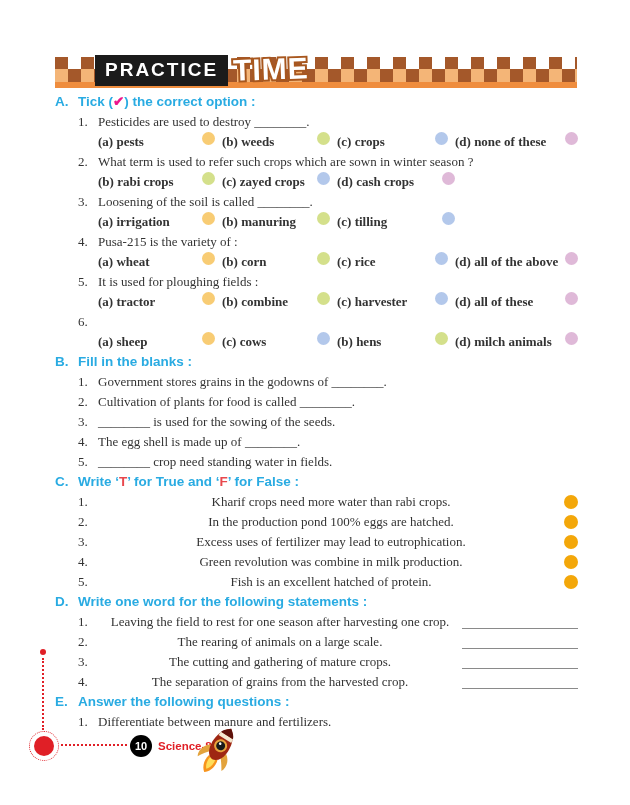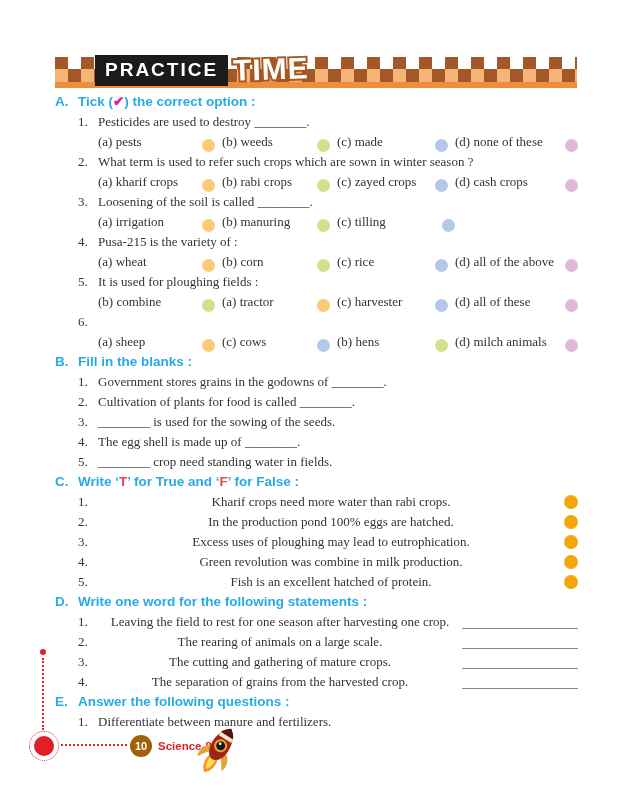--- a/index.html
+++ b/index.html
@@ -23,34 +23,34 @@
         padding:0 52px 0 55px;}
   .sec-head{display:flex;font-family:"Liberation Sans",sans-serif;font-weight:bold;
         font-size:13.5px;color:#29ABE2;line-height:20px;}
   .sec-letter{width:23px;flex:0 0 23px;}
   .q-row{display:flex;line-height:20px;font-size:13px;color:#333333;margin-left:23px;align-items:center;}
   .q-num{width:20px;flex:0 0 20px;}
   .q-text{white-space:nowrap;}
   .tf-row .q-text{flex:1;text-align:center;}
   .opt-grid{display:grid;grid-template-columns:124px 115px 118px 1fr;margin-left:43px;
         line-height:20px;font-size:13px;color:#333333;}
-  .opt{display:flex;justify-content:space-between;align-items:flex-end;padding-right:7px;}
+  .opt{display:flex;justify-content:space-between;align-items:flex-start;padding-right:7px;font-weight:bold;}
   .opt:last-child{padding-right:0;}
   .circle{width:13px;height:13px;border-radius:50%;display:inline-block;flex:0 0 13px;}
   .circle.gold{width:14px;height:14px;flex:0 0 14px;}
   .ans-line{width:116px;flex:0 0 116px;border-bottom:1px solid #8a8a8a;height:13px;}
 
   
   .dot-small{position:absolute;left:40px;top:649px;width:6px;height:6px;border-radius:50%;background:#E01F26;}
   .vline{position:absolute;left:42px;top:658px;height:72px;width:0;border-left:2px dotted #E01F26;}
   .big-dot-wrap{position:absolute;left:29px;top:731px;width:28px;height:28px;border:1px dotted #E01F26;
         border-radius:50%;display:flex;align-items:center;justify-content:center;}
   .big-dot{width:20px;height:20px;background:#E01F26;border-radius:50%;}
   .hline{position:absolute;left:61px;top:744px;width:66px;height:0;border-top:2px dotted #E01F26;}
-  .badge{position:absolute;left:130px;top:735px;width:22px;height:22px;border-radius:50%;background:#a16207;
+  .badge{position:absolute;left:130px;top:735px;width:22px;height:22px;border-radius:50%;background:#000000;
         color:#ffffff;font-family:"Liberation Sans",sans-serif;font-weight:bold;font-size:11px;
         display:flex;align-items:center;justify-content:center;}
   .book{position:absolute;left:158px;top:740px;color:#E01F26;font-family:"Liberation Sans",sans-serif;
         font-weight:bold;font-size:11.5px;}
   .rocket{position:absolute;left:195px;top:722px;}
 </style>
 </head>
 <body>
 
 <div class="page">
@@ -78,38 +78,34 @@
         <div class="opt-grid">
           <div class="opt">
             <span class="opt-label">(a) pests</span>
             <span class="circle" style="background: rgb(248, 204, 116);"></span>
           </div>
           <div class="opt">
             <span class="opt-label">(b) weeds</span>
             <span class="circle" style="background: rgb(212, 224, 139);"></span>
           </div>
           <div class="opt">
-            <span class="opt-label">(c) made</span>
+            <span class="opt-label">(c) crops</span>
             <span class="circle" style="background: rgb(179, 200, 235);"></span>
           </div>
           <div class="opt">
             <span class="opt-label">(d) none of these</span>
             <span class="circle" style="background: rgb(223, 185, 216);"></span>
           </div>
         </div>
         <div class="q-row">
           <span class="q-num">2.</span>
           <span class="q-text">What term is used to refer such crops which are sown in winter season ?</span>
         </div>
         <div class="opt-grid">
           <div class="opt">
-            <span class="opt-label">(a) kharif crops</span>
-            <span class="circle" style="background: rgb(248, 204, 116);"></span>
-          </div>
-          <div class="opt">
             <span class="opt-label">(b) rabi crops</span>
             <span class="circle" style="background: rgb(212, 224, 139);"></span>
           </div>
           <div class="opt">
             <span class="opt-label">(c) zayed crops</span>
             <span class="circle" style="background: rgb(179, 200, 235);"></span>
           </div>
           <div class="opt">
             <span class="opt-label">(d) cash crops</span>
             <span class="circle" style="background: rgb(223, 185, 216);"></span>
@@ -154,26 +150,26 @@
             <span class="opt-label">(d) all of the above</span>
             <span class="circle" style="background: rgb(223, 185, 216);"></span>
           </div>
         </div>
         <div class="q-row">
           <span class="q-num">5.</span>
           <span class="q-text">It is used for ploughing fields :</span>
         </div>
         <div class="opt-grid">
           <div class="opt">
+            <span class="opt-label">(a) tractor</span>
+            <span class="circle" style="background: rgb(248, 204, 116);"></span>
+          </div>
+          <div class="opt">
             <span class="opt-label">(b) combine</span>
             <span class="circle" style="background: rgb(212, 224, 139);"></span>
-          </div>
-          <div class="opt">
-            <span class="opt-label">(a) tractor</span>
-            <span class="circle" style="background: rgb(248, 204, 116);"></span>
           </div>
           <div class="opt">
             <span class="opt-label">(c) harvester</span>
             <span class="circle" style="background: rgb(179, 200, 235);"></span>
           </div>
           <div class="opt">
             <span class="opt-label">(d) all of these</span>
             <span class="circle" style="background: rgb(223, 185, 216);"></span>
           </div>
         </div>
@@ -235,21 +231,21 @@
           <span class="q-text">Kharif crops need more water than rabi crops.</span>
           <span class="circle gold" style="background: rgb(243, 167, 10);"></span>
         </div>
         <div class="q-row tf-row">
           <span class="q-num">2.</span>
           <span class="q-text">In the production pond 100% eggs are hatched.</span>
           <span class="circle gold" style="background: rgb(243, 167, 10);"></span>
         </div>
         <div class="q-row tf-row">
           <span class="q-num">3.</span>
-          <span class="q-text">Excess uses of ploughing may lead to eutrophication.</span>
+          <span class="q-text">Excess uses of fertilizer may lead to eutrophication.</span>
           <span class="circle gold" style="background: rgb(243, 167, 10);"></span>
         </div>
         <div class="q-row tf-row">
           <span class="q-num">4.</span>
           <span class="q-text">Green revolution was combine in milk production.</span>
           <span class="circle gold" style="background: rgb(243, 167, 10);"></span>
         </div>
         <div class="q-row tf-row">
           <span class="q-num">5.</span>
           <span class="q-text">Fish is an excellent hatched of protein.</span>

